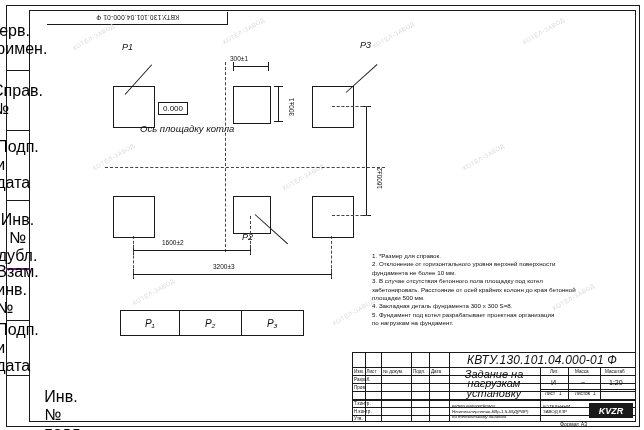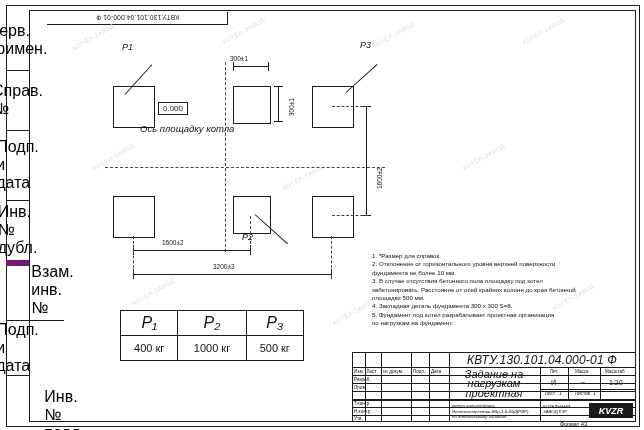--- a/index.html
+++ b/index.html
@@ -49,21 +49,21 @@
 
   .axis-text{position:absolute;font-size:9.5px;font-style:italic;color:#111;white-space:nowrap;}
 
   
   .notes{position:absolute;left:372px;top:252px;width:250px;font-size:6.2px;line-height:8.4px;color:#111;}
   .notes div{white-space:nowrap;}
 
   
   .ptable{position:absolute;left:120px;top:310px;width:184px;border:1px solid #1a1a1a;border-collapse:collapse;}
   .ptable td{border:1px solid #1a1a1a;text-align:center;height:22px;font-size:10px;color:#111;}
-  .ptable td.hdr{font-style:italic;font-size:16px;margin-left:10px;}
+  .ptable td.hdr{font-style:italic;font-size:10px;margin-left:10px;}
   .ptable td.val{font-size:11px;}
 
   
   .tb{position:absolute;left:352px;top:352px;width:282px;height:68px;border:1px solid #1a1a1a;font-size:5px;color:#111;}
   .tb .vline{position:absolute;top:0;bottom:0;border-left:1px solid #1a1a1a;}
   .tb .hline{position:absolute;left:0;right:0;border-top:1px solid #1a1a1a;}
   .tb .cell{position:absolute;font-size:4.6px;color:#111;white-space:nowrap;}
   .tb-main-code{
     position:absolute;left:96px;top:0px;width:186px;height:14px;
     display:flex;align-items:center;justify-content:center;
@@ -98,24 +98,24 @@
 
   <div class="lcolwrap" style="top:10px;height:60px;border-bottom:1px solid #1a1a1a;">
     <span>Перв. примен.</span>
   </div>
   <div class="lcolwrap" style="top:70px;height:60px;border-bottom:1px solid #1a1a1a;">
     <span>Справ. №</span>
   </div>
   <div class="lcolwrap" style="top:130px;height:70px;border-bottom:1px solid #1a1a1a;">
     <span>Подп. и дата</span>
   </div>
-  <div class="lcolwrap" style="top:200px;height:60px;border-bottom:6px solid #701a75;">
+  <div class="lcolwrap" style="top:208px;height:60px;border-bottom:2px solid #701a75;text-align:center;">
     <span>Инв. № дубл.</span>
   </div>
-  <div class="lcolwrap" style="top:260px;height:60px;border-bottom:1px solid #1a1a1a;padding-left:35px;">
+  <div class="lcolwrap" style="top:260px;height:60px;border-bottom:1px solid #1a1a1a;">
     <span>Взам. инв. №</span>
   </div>
   <div class="lcolwrap" style="top:320px;height:55px;border-bottom:1px solid #1a1a1a;">
     <span>Подп. и дата</span>
   </div>
   <div class="lcolwrap" style="top:392px;height:45px;margin-left:47px;">
     <span>Инв. № подл.</span>
   </div>
 
   <div class="top-stamp"></div>
@@ -202,25 +202,20 @@
     <div>по нагрузкам на фундамент.</div>
   </div>
 
   <table class="ptable">
     <tbody>
         <tr>
       <td class="hdr">Р₁</td>
       <td class="hdr">Р₂</td>
       <td class="hdr">Р₃</td>
     </tr>
-    <tr>
-      <td class="val">400 кг</td>
-      <td class="val">1000 кг</td>
-      <td class="val">500 кг</td>
-    </tr>
   </tbody>
     </table>
 
   <div class="tb">
     <div class="vline" style="left:96px;"></div>
     <div class="vline" style="left:187px;top:15px;"></div>
     <div class="hline" style="top:14px;"></div>
     <div class="hline" style="top:47px;"></div>
 
     <div class="vline" style="left:12px;"></div>
@@ -244,21 +239,21 @@
     <div class="cell" style="left:1px;top:32px;">Пров.</div>
     <div class="cell" style="left:1px;top:48px;">Т.контр.</div>
     <div class="cell" style="left:1px;top:56px;">Н.контр.</div>
     <div class="cell" style="left:1px;top:63px;">Утв.</div>
 
     <div class="tb-main-code">КВТУ.130.101.04.000-01  Ф</div>
 
     <div class="tb-title">
       <span>Задание на</span>
       <span>нагрузкам</span>
-      <span>проектная</span>
+      <span>установку</span>
     </div>
 
     <div class="tb-sub">
       <div>котла водогрейного</div>
       <div>Неатехэнергетик-КВр-1,5-К5Д(РВР)</div>
       <div>по техническому заданию</div>
     </div>
 
     <div class="vline" style="left:215px;top:15px;bottom:21px;"></div>
     <div class="vline" style="left:247px;top:15px;bottom:21px;"></div>

